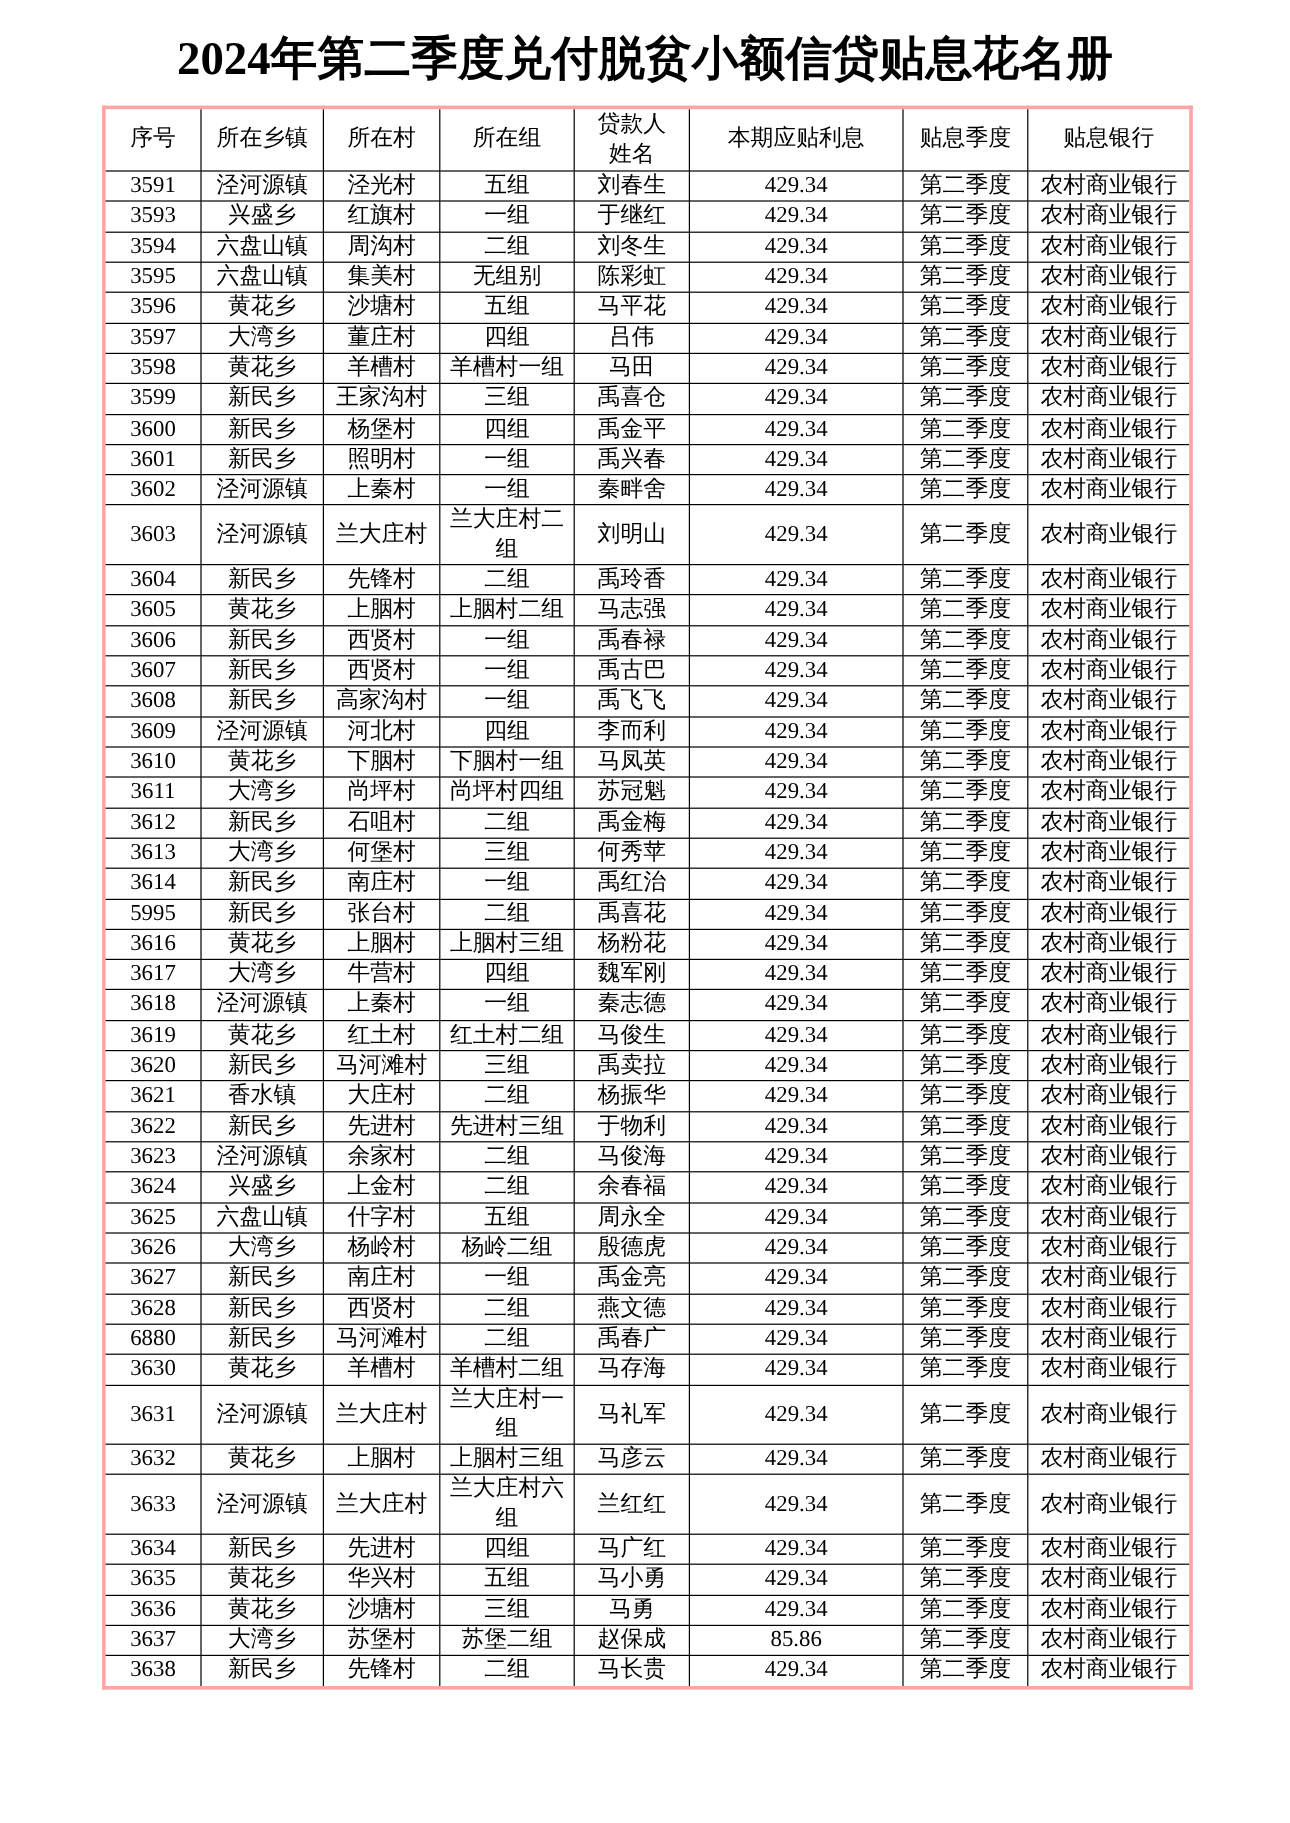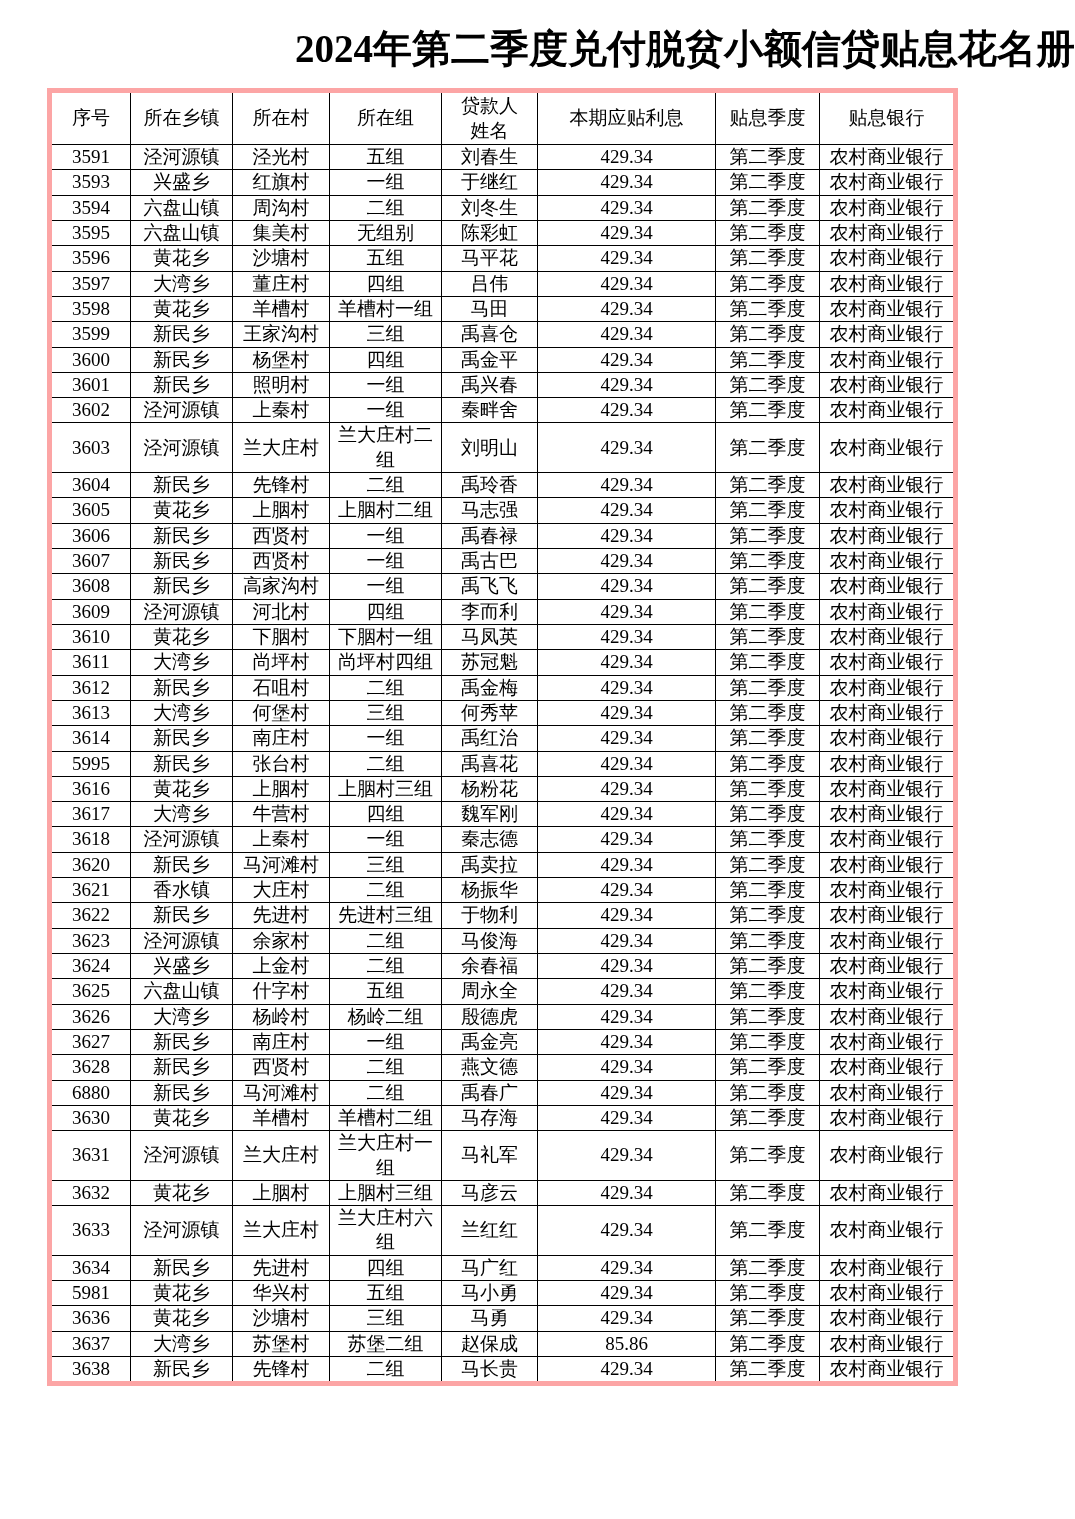--- a/index.html
+++ b/index.html
@@ -13,32 +13,32 @@
     width: 1075px;
     height: 1519px;
     background: #ffffff;
     box-sizing: border-box;
     overflow: hidden;
   }
   .title {
     margin: 0;
     padding-top: 22px;
     padding-bottom: 12px;
-    text-align: right;
+    text-align: center;
     font-size: 39px;
     font-weight: bold;
     letter-spacing: 0px;
     white-space: nowrap;
   }
   table.roster {
     border-collapse: collapse;
     table-layout: fixed;
-    margin-left: 47px;
+    margin-left: 85px;
     width: 906px;
-    border: 5px solid #fca5a5;
+    border: 3px solid #fca5a5;
   }
   table.roster th,
   table.roster td {
     border: 1px solid #000000;
     text-align: center;
     vertical-align: middle;
     padding: 0 1px;
     font-size: 19px;
     line-height: 1.28;
     font-weight: normal;
@@ -356,20 +356,30 @@
           <td>3618</td>
           <td>泾河源镇</td>
           <td>上秦村</td>
           <td>一组</td>
           <td>秦志德</td>
           <td>429.34</td>
           <td>第二季度</td>
           <td>农村商业银行</td>
         </tr>
         <tr>
+          <td>3619</td>
+          <td>黄花乡</td>
+          <td>红土村</td>
+          <td>红土村二组</td>
+          <td>马俊生</td>
+          <td>429.34</td>
+          <td>第二季度</td>
+          <td>农村商业银行</td>
+        </tr>
+        <tr>
           <td>3620</td>
           <td>新民乡</td>
           <td>马河滩村</td>
           <td>三组</td>
           <td>禹卖拉</td>
           <td>429.34</td>
           <td>第二季度</td>
           <td>农村商业银行</td>
         </tr>
         <tr>
@@ -506,21 +516,21 @@
           <td>3634</td>
           <td>新民乡</td>
           <td>先进村</td>
           <td>四组</td>
           <td>马广红</td>
           <td>429.34</td>
           <td>第二季度</td>
           <td>农村商业银行</td>
         </tr>
         <tr>
-          <td>5981</td>
+          <td>3635</td>
           <td>黄花乡</td>
           <td>华兴村</td>
           <td>五组</td>
           <td>马小勇</td>
           <td>429.34</td>
           <td>第二季度</td>
           <td>农村商业银行</td>
         </tr>
         <tr>
           <td>3636</td>

